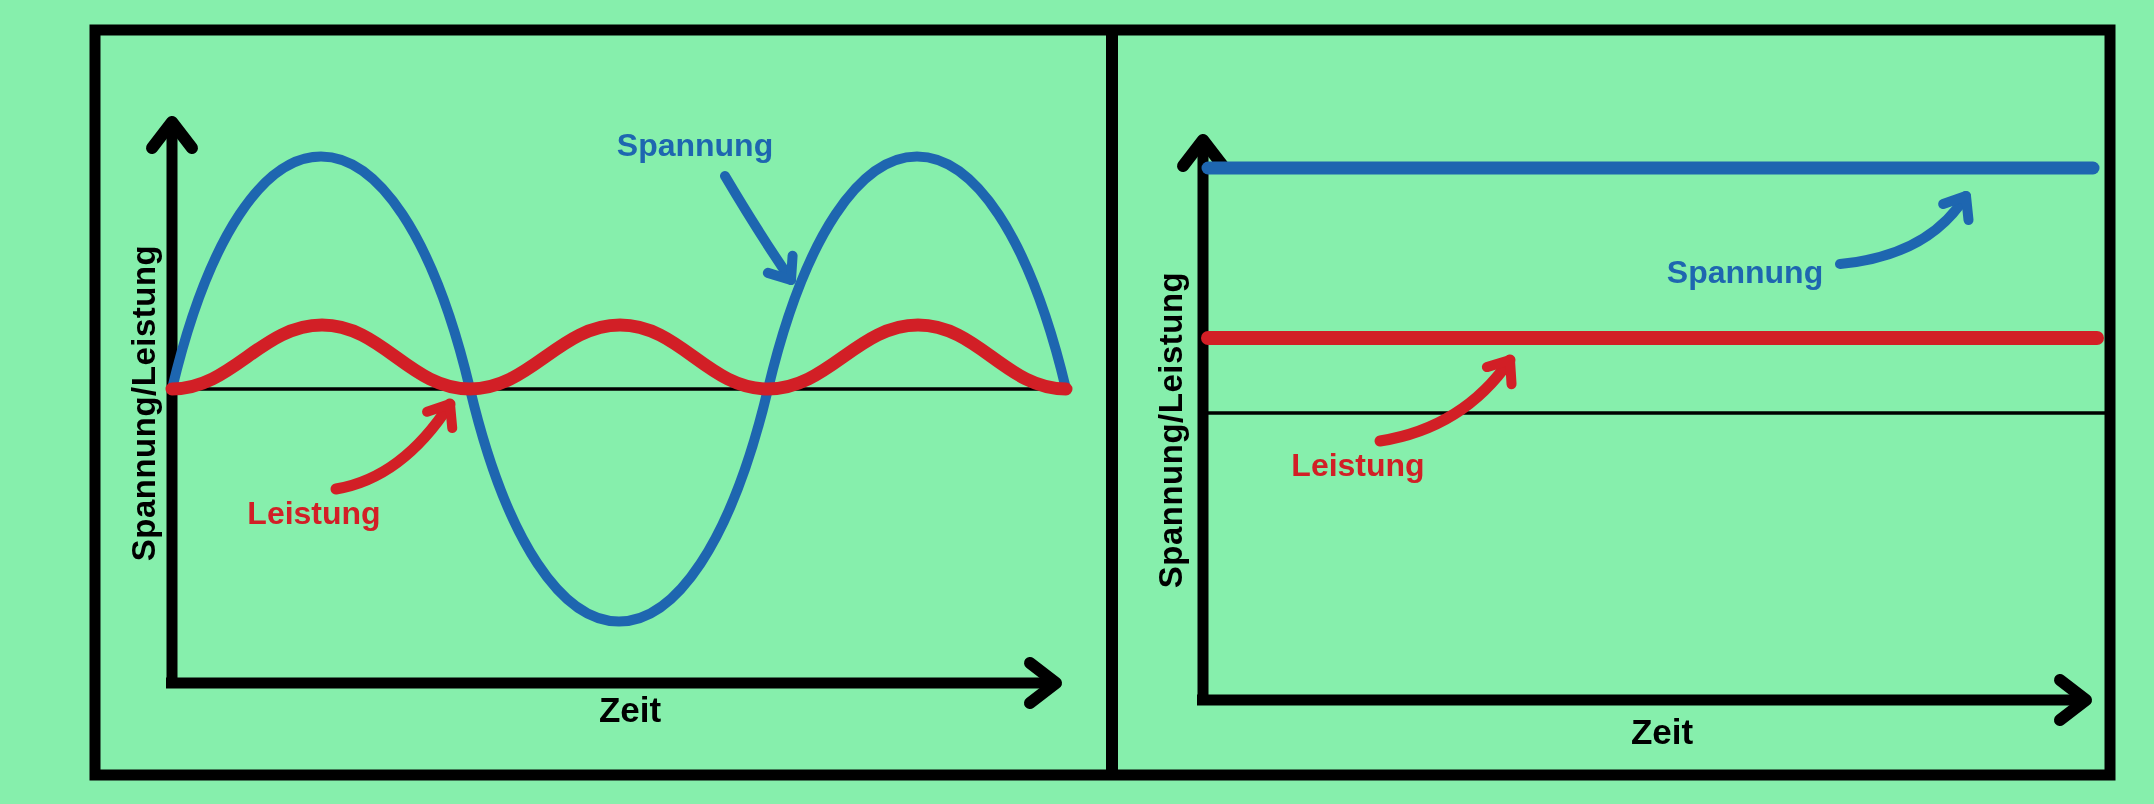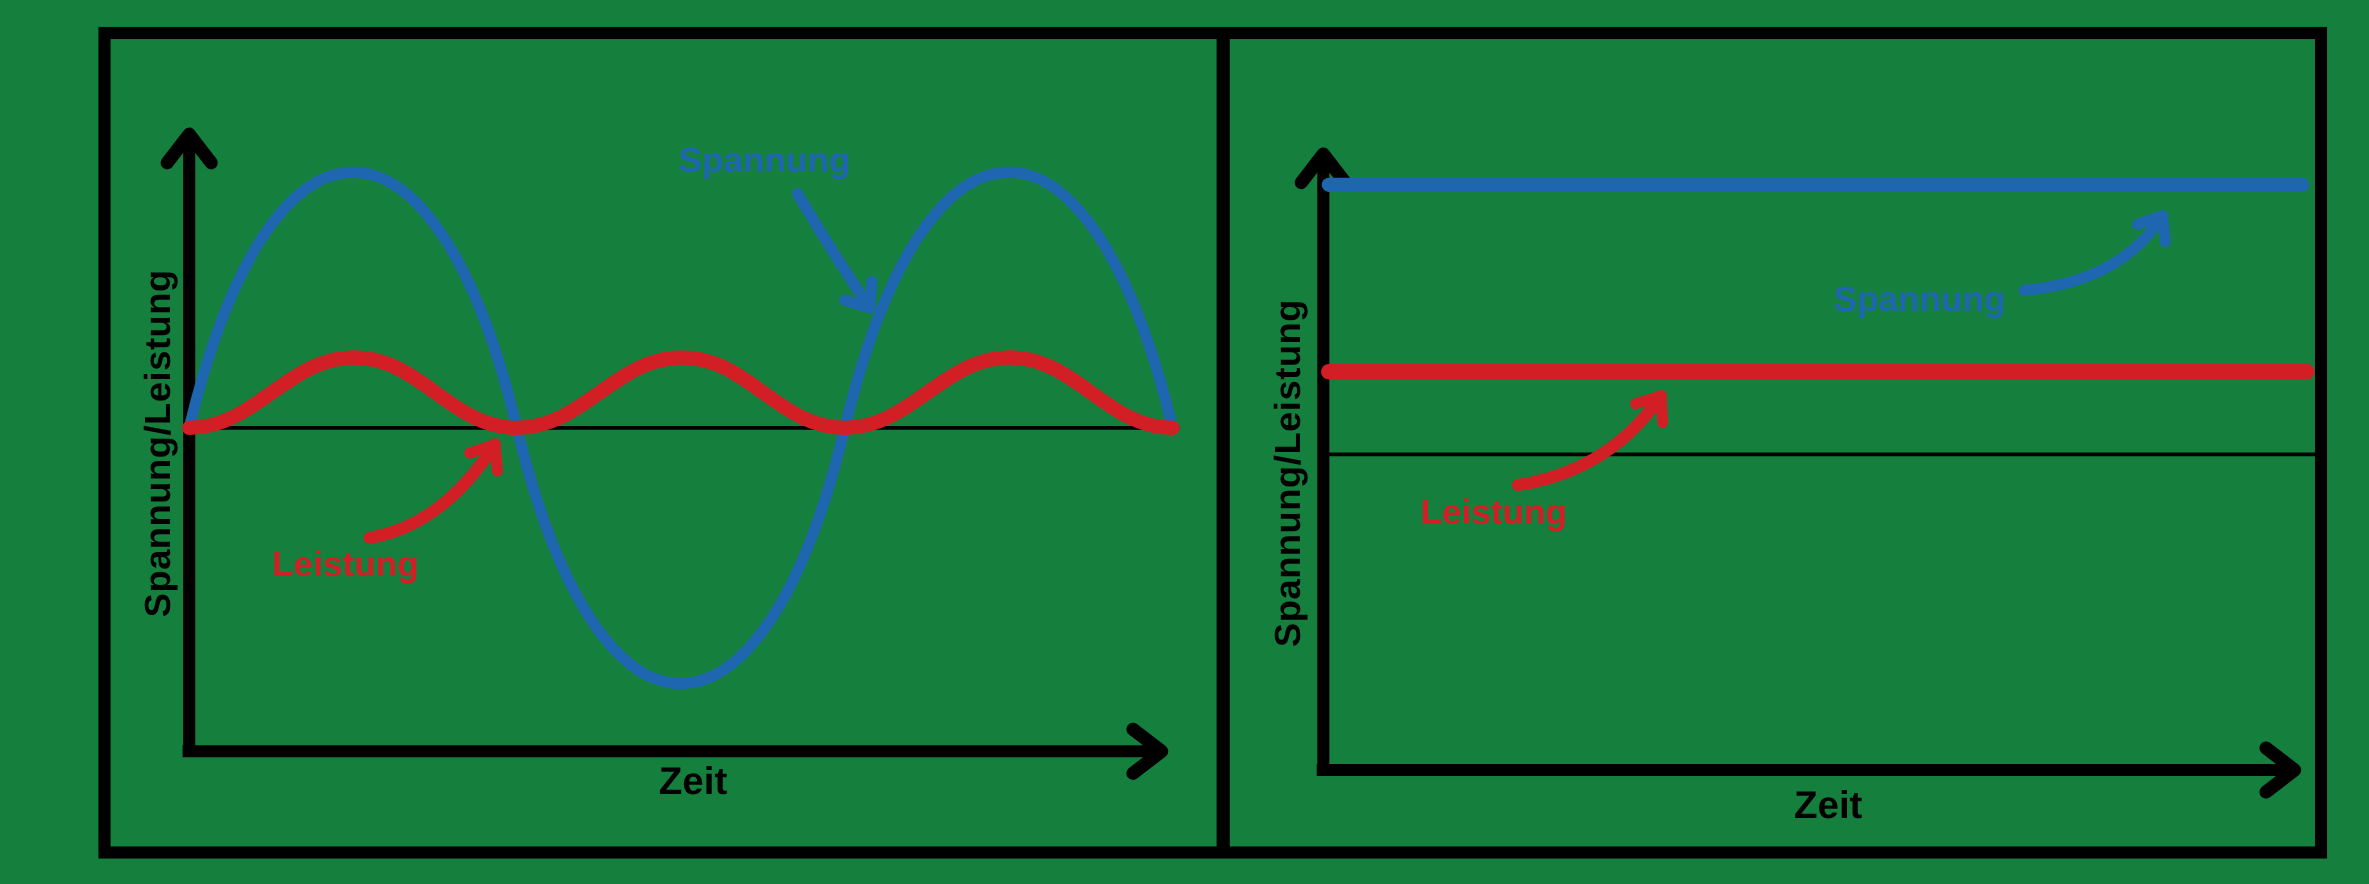--- a/index.html
+++ b/index.html
@@ -1,20 +1,20 @@
 <!DOCTYPE html>
 <html><head>
 <meta charset="utf-8">
 <style>
   html, body { margin: 0; padding: 0; background: #ffffff; }
   .stage {
     position: relative;
     width: 2154px;
     height: 804px;
-    background: #15803d;
+    background: #86efac;
     font-family: "Liberation Sans", "DejaVu Sans", sans-serif;
   }
   svg text {
     font-family: "Liberation Sans", "DejaVu Sans", sans-serif;
     font-weight: 700;
   }
   .lbl-callout { font-size: 32px; }
   .lbl-axis-y  { font-size: 33px; letter-spacing: 0.5px; }
   .lbl-zeit    { font-size: 35px; }
 </style>

